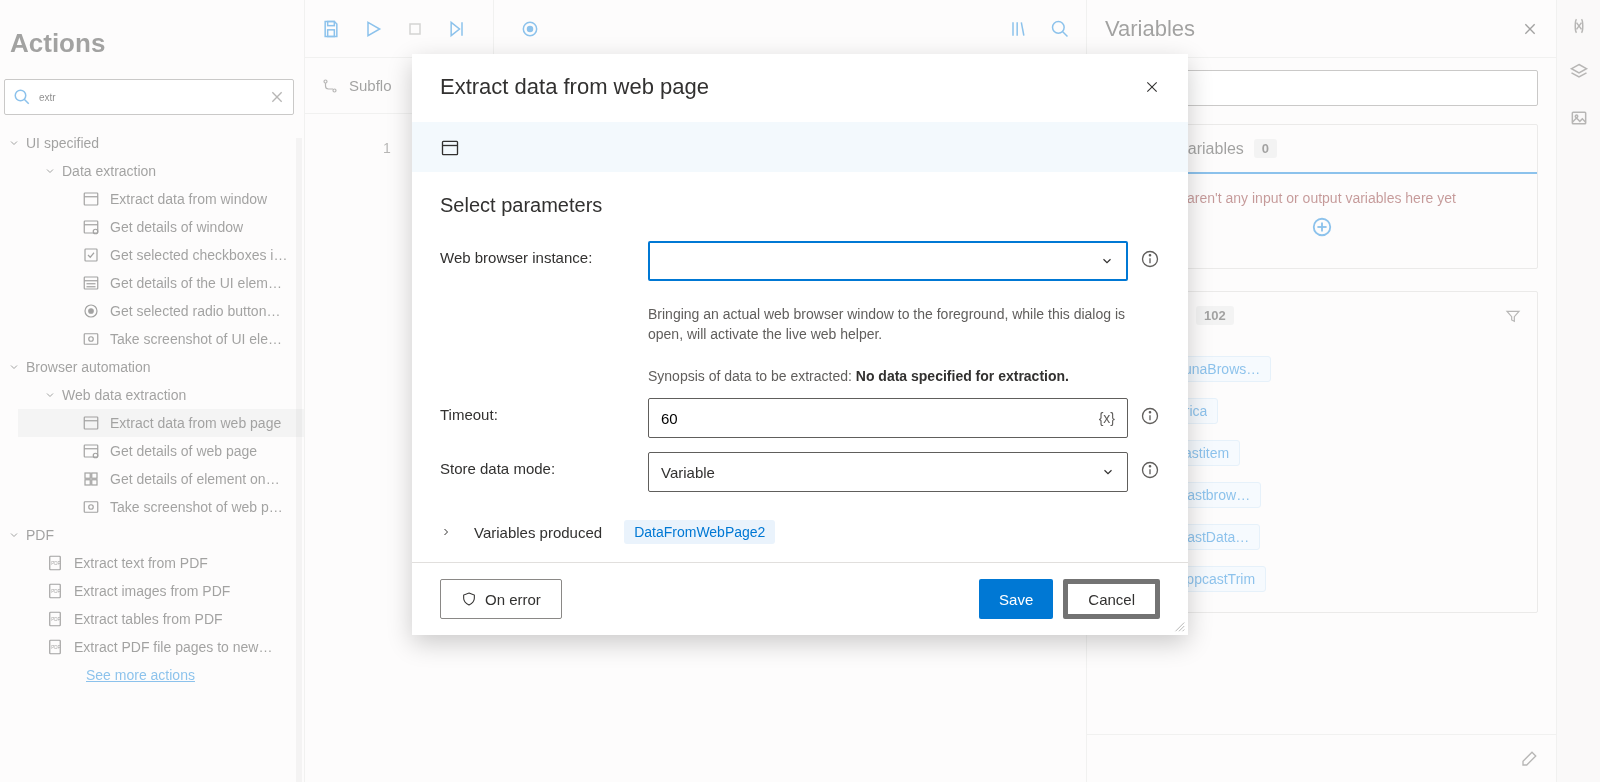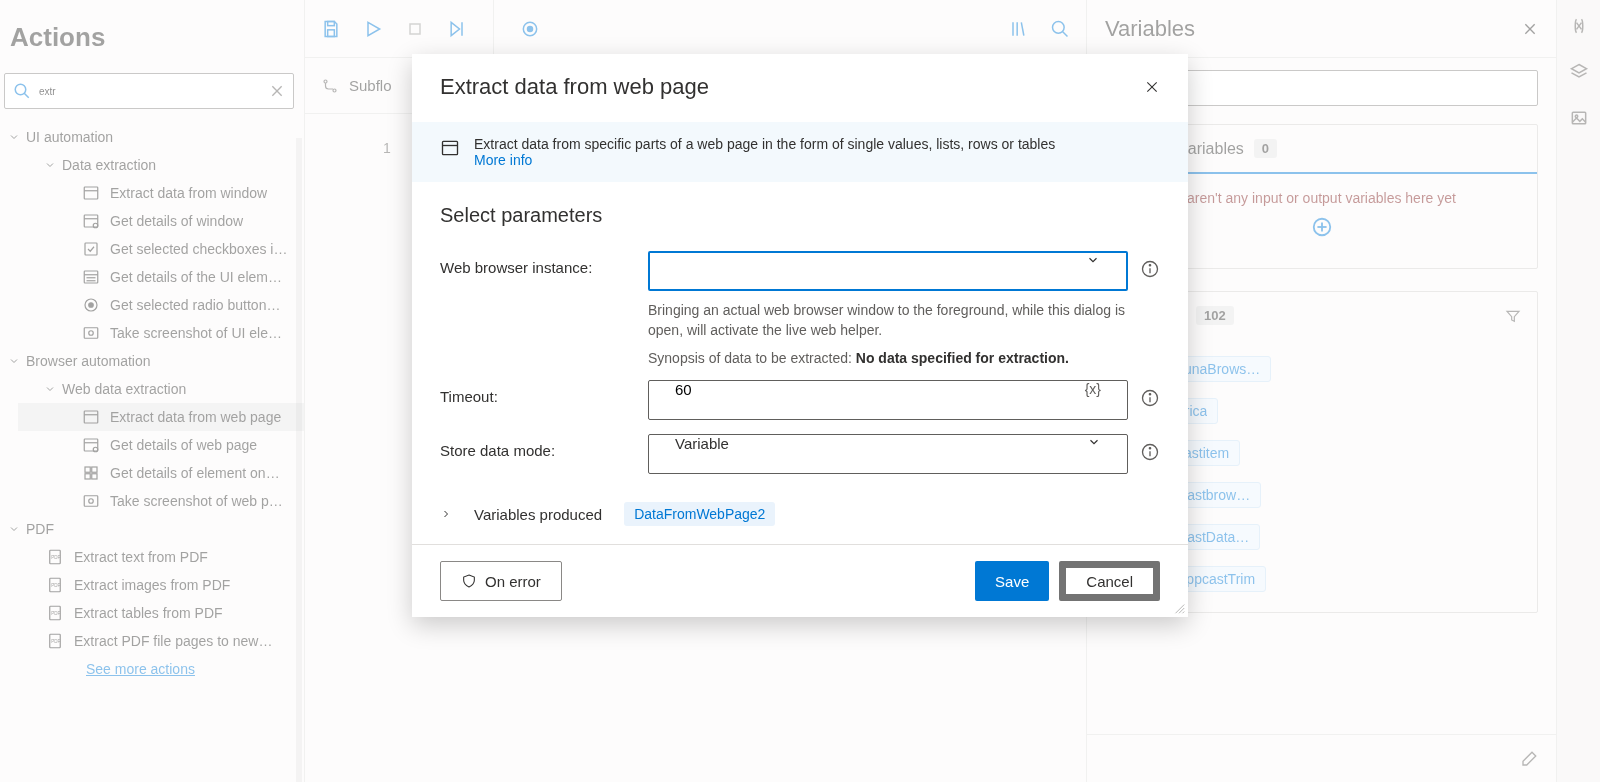--- a/index.html
+++ b/index.html
@@ -2,21 +2,21 @@
 <html><head>
 <meta charset="utf-8">
 <style>
 * { box-sizing: border-box; margin: 0; padding: 0; font-family: "Segoe UI", Arial, sans-serif; }
 html, body { width: 1600px; height: 782px; overflow: hidden; background: #f3f2f1; color: #323130; }
 
 .app { display: flex; width: 100%; height: 100%; position: relative; }
 
 
 .left-panel { width: 305px; background: #faf9f8; border-right: 1px solid #e1dfdd; display: flex; flex-direction: column; height: 100%; }
-.lp-title { font-size: 26px; font-weight: 600; padding: 22px 18px 14px 10px; }
+.lp-title { font-size: 26px; font-weight: 600; padding: 28px 18px 14px 10px; }
 .lp-search { margin: 6px 10px 14px 4px; height: 36px; border: 1px solid #8a8886; background: #fff; display: flex; align-items: center; padding: 0 8px; border-radius: 2px; }
 .lp-search .sicon { width: 18px; height: 18px; margin-right: 8px; color: #0078d4; }
 .lp-search input { flex: 1; border: none; outline: none; font-size: 10px; background: transparent; }
 .lp-search .clear { width: 16px; height: 16px; color: #605e5c; cursor: pointer; }
 
 .tree { flex: 1; overflow-y: auto; font-size: 14px; }
 .tree ul { list-style: none; }
 .tree .grp { padding: 6px 6px 6px 8px; display: flex; align-items: center; gap: 6px; font-weight: 400; cursor: pointer; }
 .tree .grp .chev { width: 12px; height: 12px; }
 .tree .sub { padding-left: 18px; }
@@ -76,40 +76,40 @@
 .m-head .mtitle { font-size: 22px; font-weight: 400; }
 .m-head .mclose { width: 16px; height: 16px; cursor: pointer; }
 .m-info { background: #f3f9fd; display: flex; gap: 14px; padding: 14px 28px; font-size: 14px; color: #323130; align-items: flex-start; }
 .m-info .iicon { width: 20px; height: 20px; margin-top: 2px; color: #323130; flex-shrink: 0; }
 .m-info a { color: #0078d4; text-decoration: none; }
 
 .m-body { padding: 22px 28px 10px 28px; }
 .m-body h3 { font-size: 20px; font-weight: 400; margin-bottom: 24px; }
 .form-row { display: flex; align-items: flex-start; margin-bottom: 14px; }
 .form-row .flabel { width: 208px; font-size: 15px; padding-top: 8px; }
-.form-row .fcontrol { flex: 1; display: flex; flex-direction: column; gap: 10px; }
+.form-row .fcontrol { flex: 1; display: flex; flex-direction: column; gap: 24px; }
 .form-row .info-ic { width: 20px; height: 20px; margin-left: 12px; margin-top: 8px; color: #605e5c; cursor: pointer; flex-shrink: 0; }
-.select, .txtinput { height: 40px; border: 1px solid #605e5c; border-radius: 2px; background: #fff; display: flex; align-items: flex-start; padding: 0 26px; font-size: 15px; }
+.select, .txtinput { height: 40px; border: 1px solid #605e5c; border-radius: 2px; background: #fff; display: flex; align-items: center; padding: 0 12px; font-size: 15px; }
 .select.focused { border: 2px solid #0078d4; }
 .select .schev { margin-left: auto; width: 14px; height: 14px; }
 .txtinput input { flex: 1; border: none; outline: none; font-size: 15px; }
 .txtinput .varic { font-size: 14px; color: #605e5c; cursor: pointer; }
 .help { font-size: 14px; color: #605e5c; line-height: 1.4; }
 .synopsis { font-size: 14px; color: #605e5c; }
 .synopsis b { color: #323130; font-weight: 600; }
 
 .varprod { display: flex; align-items: center; gap: 22px; padding: 14px 0 8px 0; font-size: 15px; }
 .varprod .chev { width: 12px; height: 12px; }
 .varprod .chip { background: #eaf3fc; border-radius: 3px; padding: 4px 10px; color: #0078d4; font-size: 14px; }
 
 .m-foot { border-top: 1px solid #e1dfdd; padding: 16px 28px; display: flex; align-items: center; }
 .m-foot .btn { height: 40px; padding: 0 20px; font-size: 15px; border-radius: 2px; cursor: pointer; display: inline-flex; align-items: center; gap: 8px; }
 .m-foot .btn.outline { border: 1px solid #8a8886; background: #fff; }
 .m-foot .btn.primary { background: #0078d4; color: #fff; border: none; }
-.m-foot .btn.secondary { border: 7px solid #737373; background: #fff; }
+.m-foot .btn.secondary { border: 5px solid #737373; background: #fff; }
 .m-foot .spacer { flex: 1; }
 .m-foot .shicon { width: 16px; height: 16px; }
 .resize-grip { position: absolute; right: 2px; bottom: 2px; width: 14px; height: 14px; opacity: 0.4; }
 
 svg { display: block; }
 </style>
 </head>
 <body>
 
 <div class="app">
@@ -129,21 +129,21 @@
     </div>
 
     <div class="tree">
       <ul>
 
         <li>
           <div class="grp">
             <svg class="chev" viewBox="0 0 24 24" stroke="currentColor" stroke-width="2" fill="none">
                 <polyline points="6 9 12 15 18 9"></polyline>
               </svg>
-            <span>UI automation</span>
+            <span>UI specified</span>
           </div>
           <ul class="sub">
             <li>
               <div class="grp" style="padding-left:26px">
                 <svg class="chev" viewBox="0 0 24 24" stroke="currentColor" stroke-width="2" fill="none">
                     <polyline points="6 9 12 15 18 9"></polyline>
                   </svg>
                 <span>Data extraction</span>
               </div>
               <ul>
@@ -445,24 +445,20 @@
         <svg class="mclose" viewBox="0 0 24 24" stroke="currentColor" stroke-width="1.6">
             <line x1="5" y1="5" x2="19" y2="19"></line>
             <line x1="19" y1="5" x2="5" y2="19"></line>
           </svg>
       </div>
       <div class="m-info">
         <svg class="iicon" viewBox="0 0 24 24" fill="none" stroke="currentColor" stroke-width="1.6">
             <rect x="3" y="4" width="18" height="16" rx="1"></rect>
             <line x1="3" y1="9" x2="21" y2="9"></line>
           </svg>
-        <div>
-          <span>Extract data from specific parts of a web page in the form of single values, lists, rows or tables</span><br>
-          <a href="#">More info</a>
-        </div>
       </div>
       <div class="m-body">
         <h3>Select parameters</h3>
 
         <div class="form-row">
           <div class="flabel">Web browser instance:</div>
           <div class="fcontrol">
             <div class="select focused">
               <span></span>
               <svg class="schev" viewBox="0 0 24 24" stroke="currentColor" stroke-width="2" fill="none">

